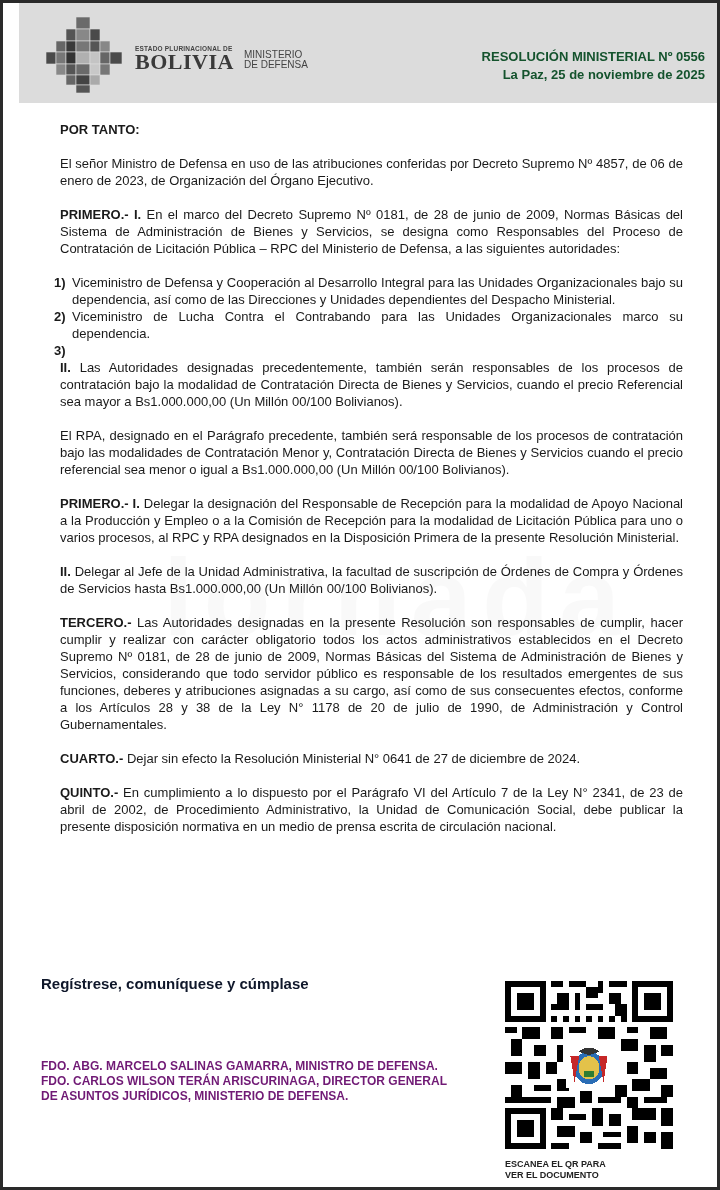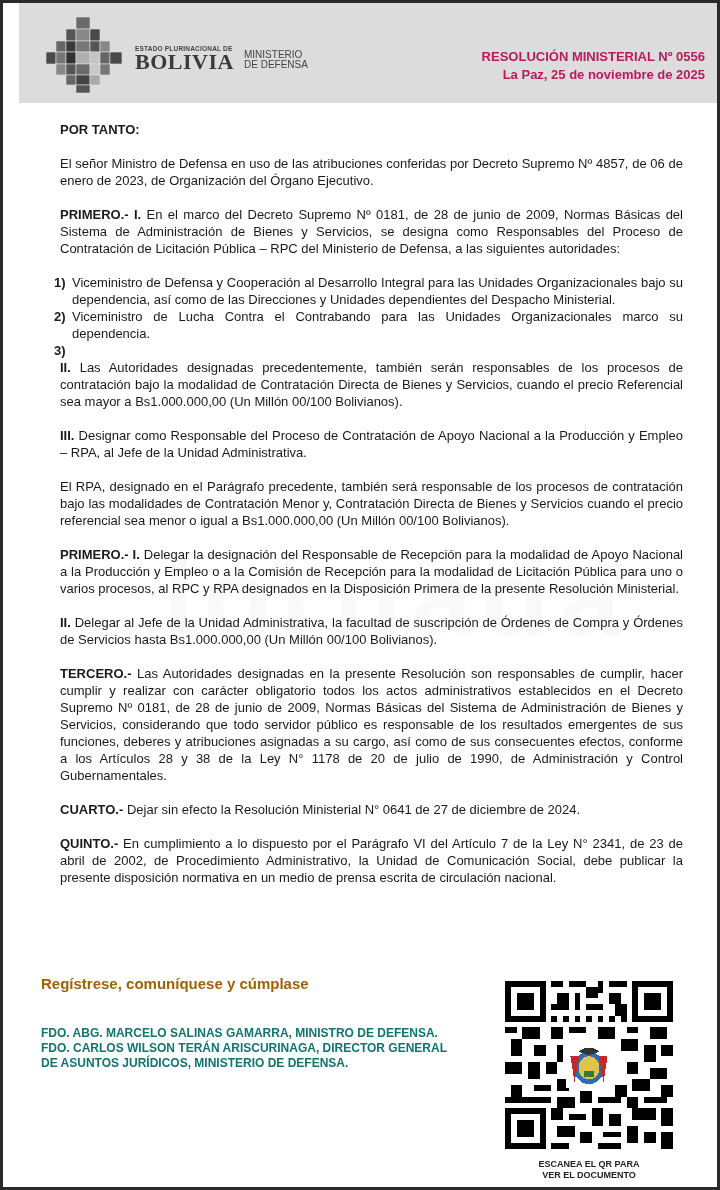--- a/index.html
+++ b/index.html
@@ -11,33 +11,33 @@
   }
   .header {
     position: absolute; left: 16px; top: 0; width: 720px; height: 100px;
     background: #dcdcdc;
   }
   .logo-emblem { position: absolute; left: 25px; top: 14px; width: 80px; height: 76px; }
   .brand { position: absolute; left: 116px; top: 42px; }
   .brand-small { font-size: 6.5px; color: #444; letter-spacing: 0.2px; font-weight: bold; }
   .brand-big { font-family: "Liberation Serif", serif; font-size: 22px; font-weight: bold; color: #3a3a3a; line-height: 20px; letter-spacing: 0.5px; }
   .ministry { position: absolute; left: 225px; top: 47px; font-size: 10px; line-height: 10px; color: #444; }
-  .res-title { position: absolute; right: 34px; top: 45px; text-align: right; font-weight: bold; font-size: 13px; line-height: 18px; color: #be185d; }
+  .res-title { position: absolute; right: 34px; top: 45px; text-align: right; font-weight: bold; font-size: 13px; line-height: 18px; color: #14532d; }
   .content { position: absolute; left: 38px; top: 118px; width: 642px; font-size: 13px; line-height: 17px; text-align: justify; }
   .p { margin-bottom: 17px; margin-left: 19px; }
   .b { font-weight: bold; }
   .list { margin: 0 0 17px 13px; }
   .li { position: relative; padding-left: 18px; }
   .li-num { position: absolute; left: 0; top: 0; font-weight: bold; }
   .li.li3 { padding-left: 14px; }
   .watermark { position: absolute; left: 160px; top: 530px; font-size: 110px; color: rgba(0,0,0,0.025); font-weight: bold; letter-spacing: 10px; }
-  .closing { position: absolute; left: 38px; top: 972px; font-size: 15px; font-weight: bold; color: #a16207; }
-  .signatures { position: absolute; left: 38px; top: 1023px; font-size: 12px; line-height: 15px; font-weight: bold; color: #0f766e; }
+  .closing { position: absolute; left: 38px; top: 972px; font-size: 15px; font-weight: bold; color: #0f172a; }
+  .signatures { position: absolute; left: 38px; top: 1056px; font-size: 12px; line-height: 15px; font-weight: bold; color: #701a75; }
   .qr { position: absolute; left: 502px; top: 978px; width: 168px; height: 168px; background: #fff; }
-  .qr-caption { position: absolute; left: 502px; top: 1156px; width: 168px; text-align: center; font-size: 9px; line-height: 11px; font-weight: bold; color: #222; }
+  .qr-caption { position: absolute; left: 502px; top: 1156px; width: 168px; font-size: 9px; line-height: 11px; font-weight: bold; color: #222; }
 </style>
 </head>
 <body>
 
 <div class="page">
 
   <div class="header">
     <svg class="logo-emblem" viewBox="0 0 80 76">
       <g stroke="#dcdcdc" stroke-width="0.6">
         <rect x="32" y="0" width="14" height="12" fill="#6a6a6a"></rect>
@@ -89,21 +89,20 @@
 
     <div class="p"><span class="b">PRIMERO.- I.</span><span> En el marco del Decreto Supremo Nº 0181, de 28 de junio de 2009, Normas Básicas del Sistema de Administración de Bienes y Servicios, se designa como Responsables del Proceso de Contratación de Licitación Pública – RPC del Ministerio de Defensa, a las siguientes autoridades:</span></div>
 
     <div class="list">
       <div class="li"><span class="li-num">1)</span><span>Viceministro de Defensa y Cooperación al Desarrollo Integral para las Unidades Organizacionales bajo su dependencia,  así como de las Direcciones y Unidades dependientes del Despacho Ministerial.</span></div>
       <div class="li"><span class="li-num">2)</span><span>Viceministro de Lucha Contra el Contrabando para las Unidades Organizacionales marco su dependencia.</span></div>
       <div class="li li3"><span class="li-num">3)</span></div>
     </div>
 
     <div class="p"><span class="b">II.</span><span> Las Autoridades designadas precedentemente, también serán responsables de los procesos de contratación bajo la modalidad de Contratación Directa de Bienes y Servicios, cuando el precio Referencial sea mayor a Bs1.000.000,00 (Un Millón 00/100 Bolivianos).</span></div>
-    <div class="p"><span class="b">III.</span><span> Designar como Responsable del Proceso de Contratación de Apoyo Nacional a la Producción y Empleo – RPA, al Jefe de la Unidad Administrativa.</span></div>
     <div class="p">El RPA, designado en el Parágrafo precedente, también será responsable de los procesos de contratación bajo las modalidades de Contratación Menor y, Contratación Directa de Bienes y Servicios cuando el precio referencial sea menor o igual a Bs1.000.000,00 (Un Millón 00/100 Bolivianos).</div>
     <div class="p"><span class="b">PRIMERO.-  I.</span><span> Delegar la designación del Responsable de Recepción para la modalidad de Apoyo Nacional a la Producción y Empleo o a la Comisión de Recepción para la modalidad de Licitación Pública para uno o varios procesos, al RPC y RPA designados en la Disposición Primera de la presente Resolución Ministerial.</span></div>
     <div class="p"><span class="b">II.</span><span> Delegar al Jefe de la Unidad Administrativa, la facultad de suscripción de Órdenes de Compra y Órdenes de Servicios hasta Bs1.000.000,00 (Un Millón 00/100 Bolivianos).</span></div>
     <div class="p"><span class="b">TERCERO.-</span><span> Las Autoridades designadas en la presente Resolución son responsables de cumplir, hacer cumplir y realizar con carácter obligatorio todos los actos administrativos establecidos en el Decreto Supremo Nº 0181, de 28 de junio de 2009, Normas Básicas del Sistema de Administración de Bienes y Servicios, considerando que todo servidor público es responsable de los resultados emergentes de sus funciones, deberes y atribuciones asignadas a su cargo, así como de sus consecuentes efectos, conforme a los Artículos 28 y 38 de la Ley N° 1178 de 20 de julio de 1990, de Administración y Control Gubernamentales.</span></div>
     <div class="p"><span class="b">CUARTO.-</span><span> Dejar sin efecto la Resolución Ministerial N° 0641 de 27 de diciembre de 2024.</span></div>
     <div class="p"><span class="b">QUINTO.-</span><span> En cumplimiento a lo dispuesto por el Parágrafo VI del Artículo 7 de la Ley N° 2341, de 23 de abril de 2002, de Procedimiento Administrativo, la Unidad de Comunicación Social, debe publicar la presente disposición normativa en un medio de prensa escrita de circulación nacional.</span></div>
   </div>
 
   <div class="closing">Regístrese, comuníquese y cúmplase</div>
 

